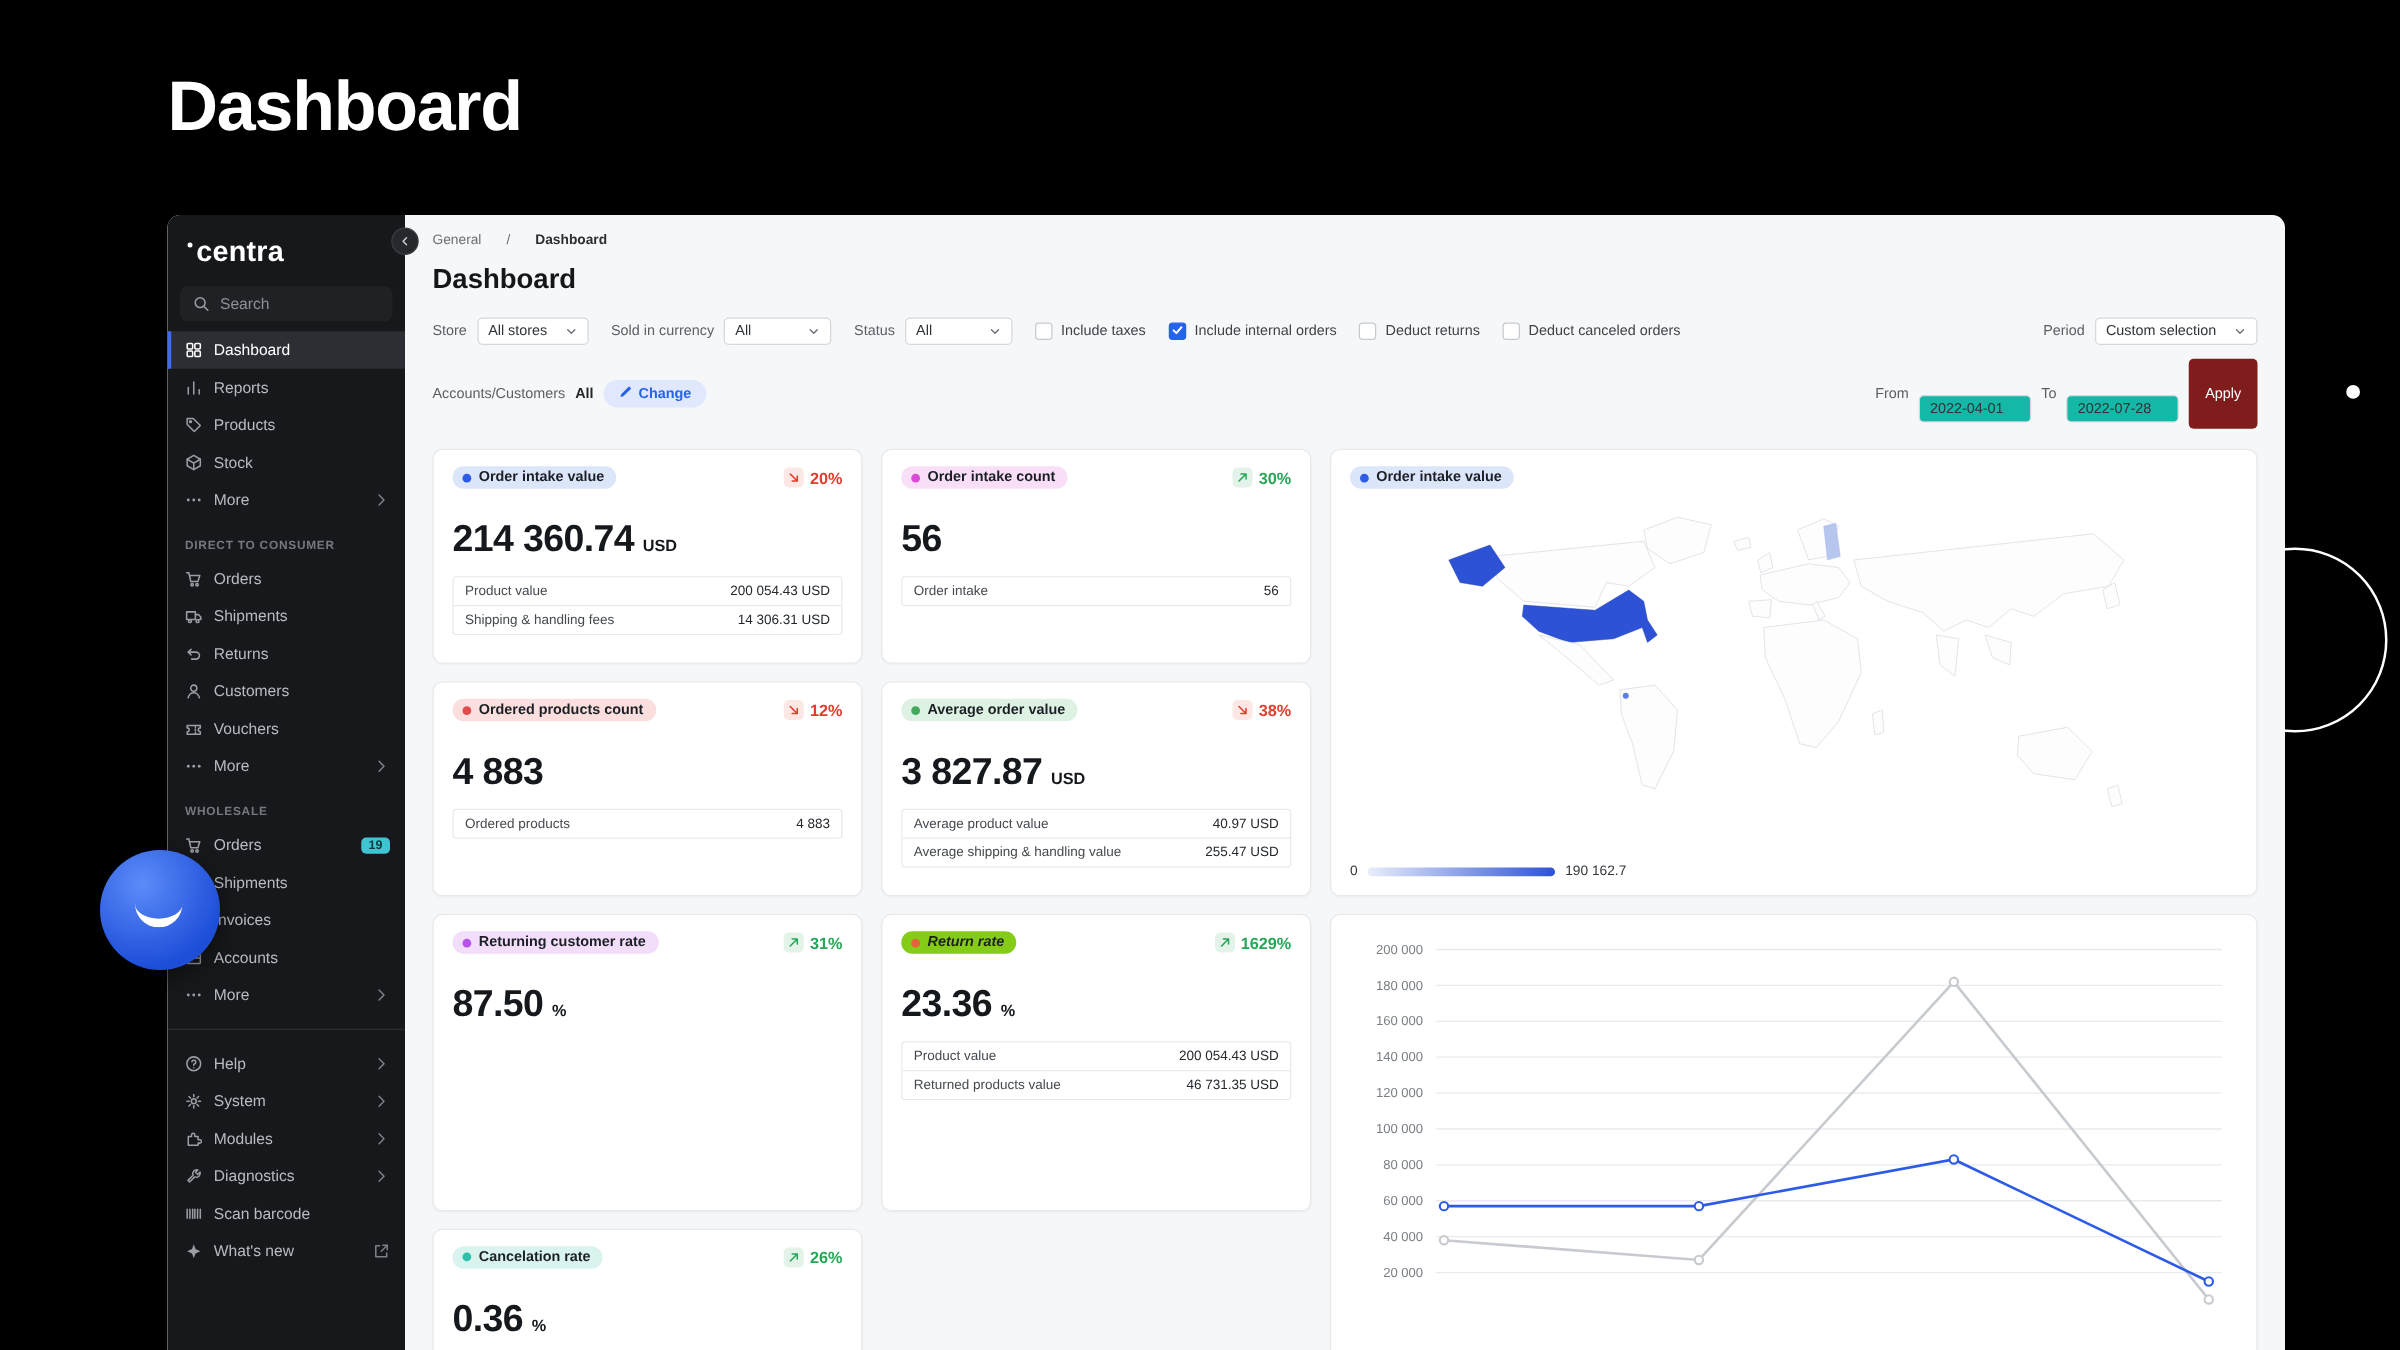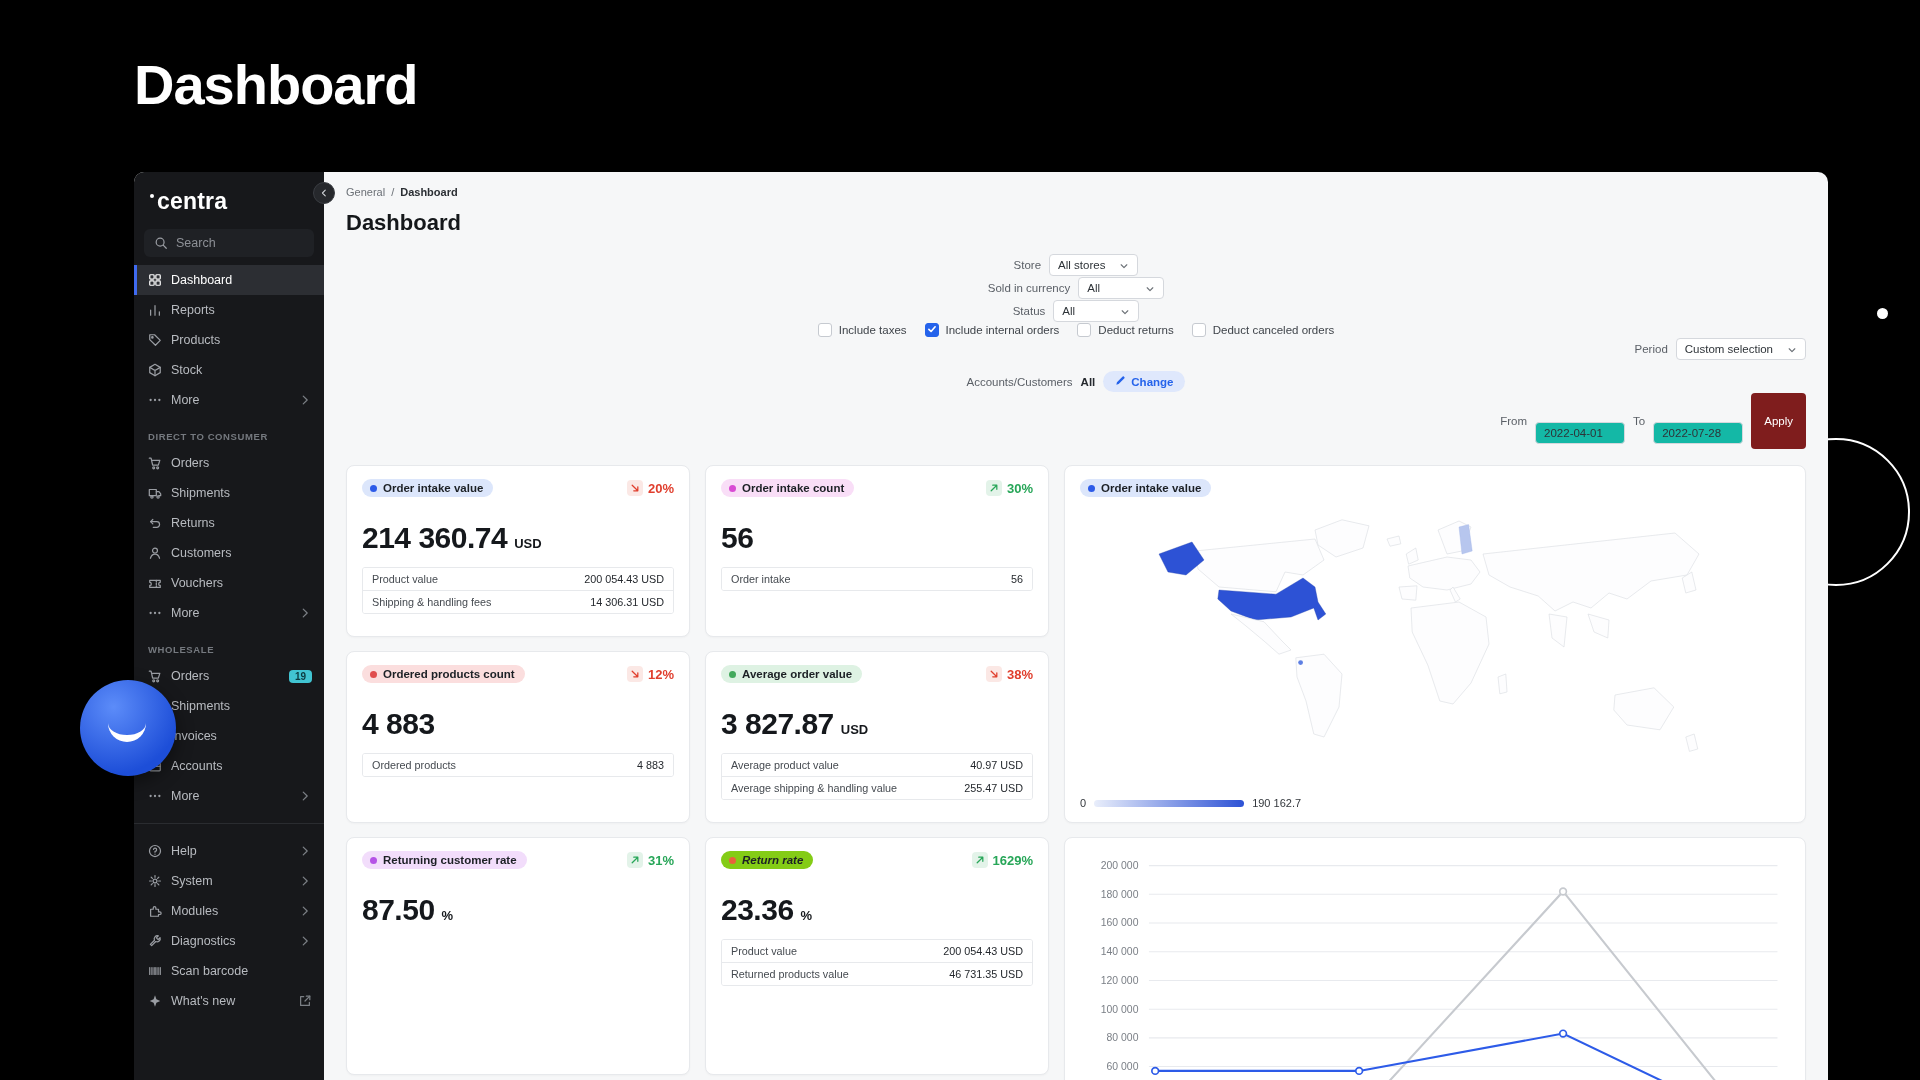--- a/index.html
+++ b/index.html
@@ -42,32 +42,32 @@
   .nav-item.selected .nav-icon { color:#fff; }
   .nav-label { flex:1; white-space:nowrap; }
   .nav-badge { background:#41c4d2; color:#0c3a40; font-size:10px; font-weight:700;
     padding:1px 6px; border-radius:4px; }
   .nav-chev { color:#7c8086; display:flex; }
   .nav-section { padding:16px 14px 6px; font-size:9.5px; font-weight:700; letter-spacing:.6px; color:#75797f; }
   .nav-divider { height:1px; background:#2a2c30; margin:12px 0; }
 
   
   .main { flex:1; padding:14px 22px 0; overflow:hidden; }
-  .breadcrumb { display:flex; gap:6px; font-size:11px; color:#6b7076; }
+  .breadcrumb { display:flex; gap:20px; font-size:11px; color:#6b7076; }
   .bc-item { cursor:pointer; }
   .bc-item.current { color:#2b2f34; font-weight:700; cursor:default; }
   .main-title { margin:12px 0 18px; font-size:22px; font-weight:700; color:#14171a; }
 
   .filters { display:flex; flex-direction:column; gap:11px; font-size:11.5px; }
-  .filter-row { display:flex; align-items:center; gap:1px;flex-direction:column; }
+  .filter-row { display:flex; align-items:center; gap:18px; }
   .filter-row.row-right { justify-content:flex-end; }
   .filter-field { display:flex; align-items:center; gap:8px; color:#5a5f66; white-space:nowrap; }
   .ml-auto { margin-left:auto; }
   .select { background:#fff; border:1px solid #d5d8dd; border-radius:4px; padding:4px 8px;
-    display:flex; align-items:flex-end; gap:14px; color:#2e3338; min-width:86px;
+    display:flex; align-items:center; gap:14px; color:#2e3338; min-width:86px;
     justify-content:space-between; cursor:pointer; }
   .select .chev { color:#6b7076; display:flex; }
   .cb-group { display:flex; align-items:center; gap:18px; }
   .checkbox-field { display:flex; align-items:center; gap:7px; color:#3f444a; cursor:pointer; }
   .checkbox { width:14px; height:14px; border:1px solid #c6cad0; border-radius:3px; background:#fff;
     display:flex; align-items:center; justify-content:center; }
   .checkbox.checked { background:#2563eb; border-color:#2563eb; }
   .acc-value { color:#24282d; font-weight:700; }
   .change-btn { display:flex; gap:5px; align-items:center; background:#dfe8fc; color:#2563eb;
     font-weight:700; border:none; border-radius:13px; padding:4px 12px; font-size:11.5px;

